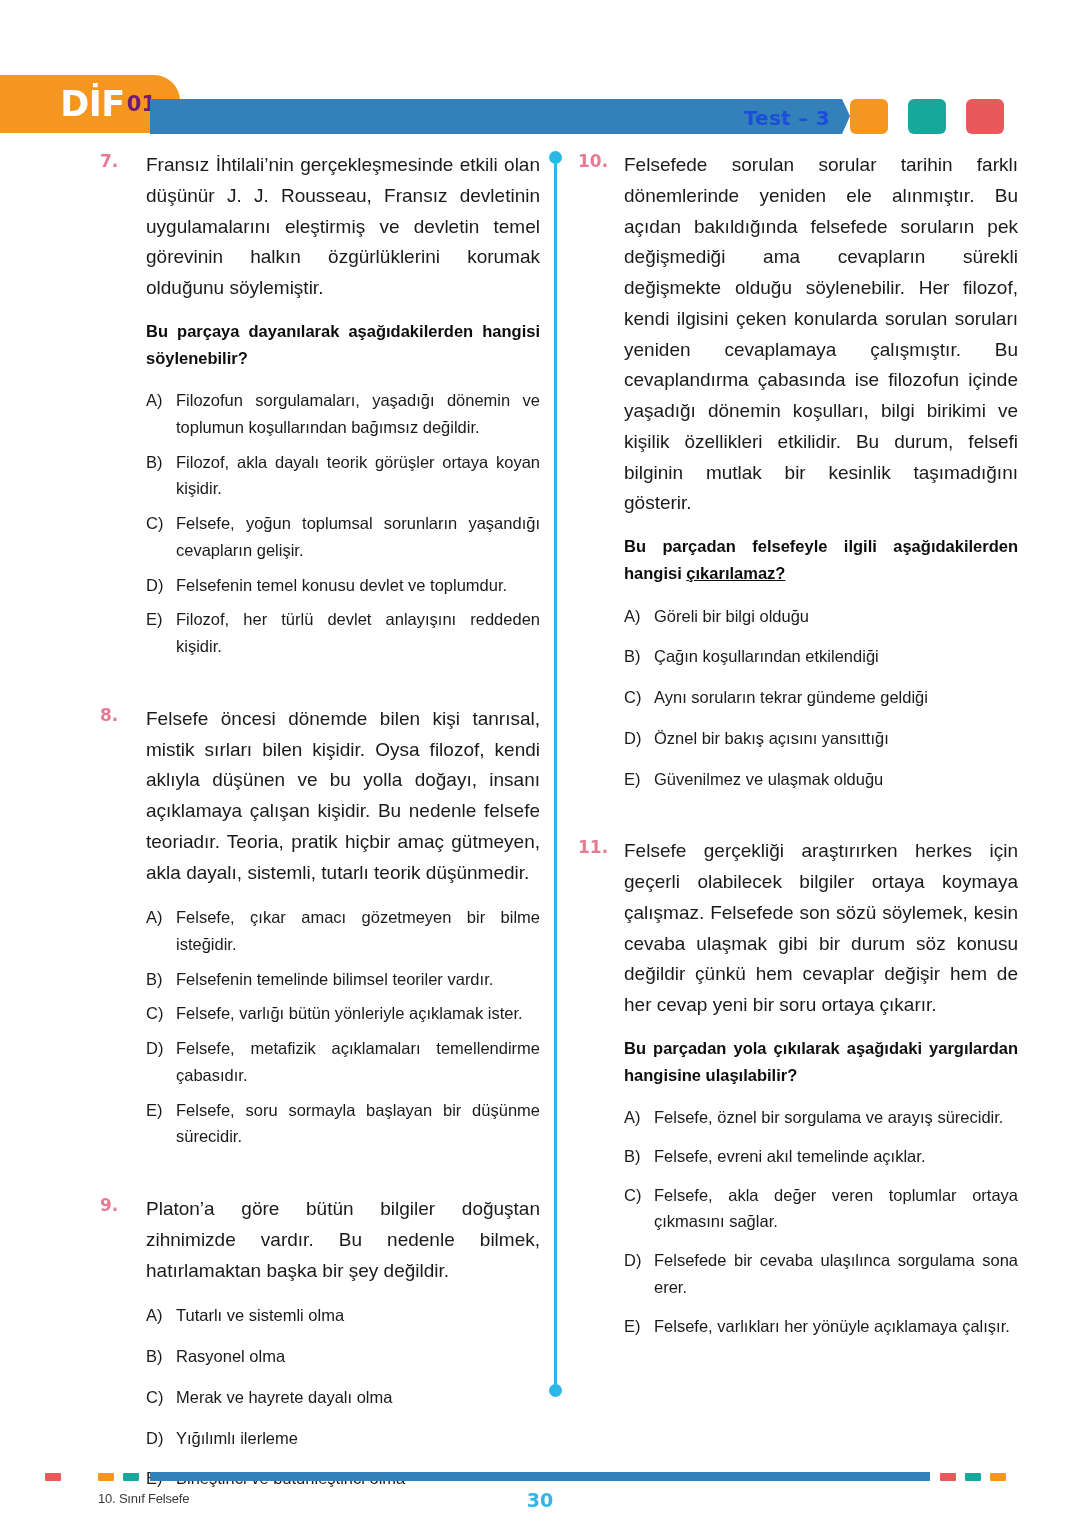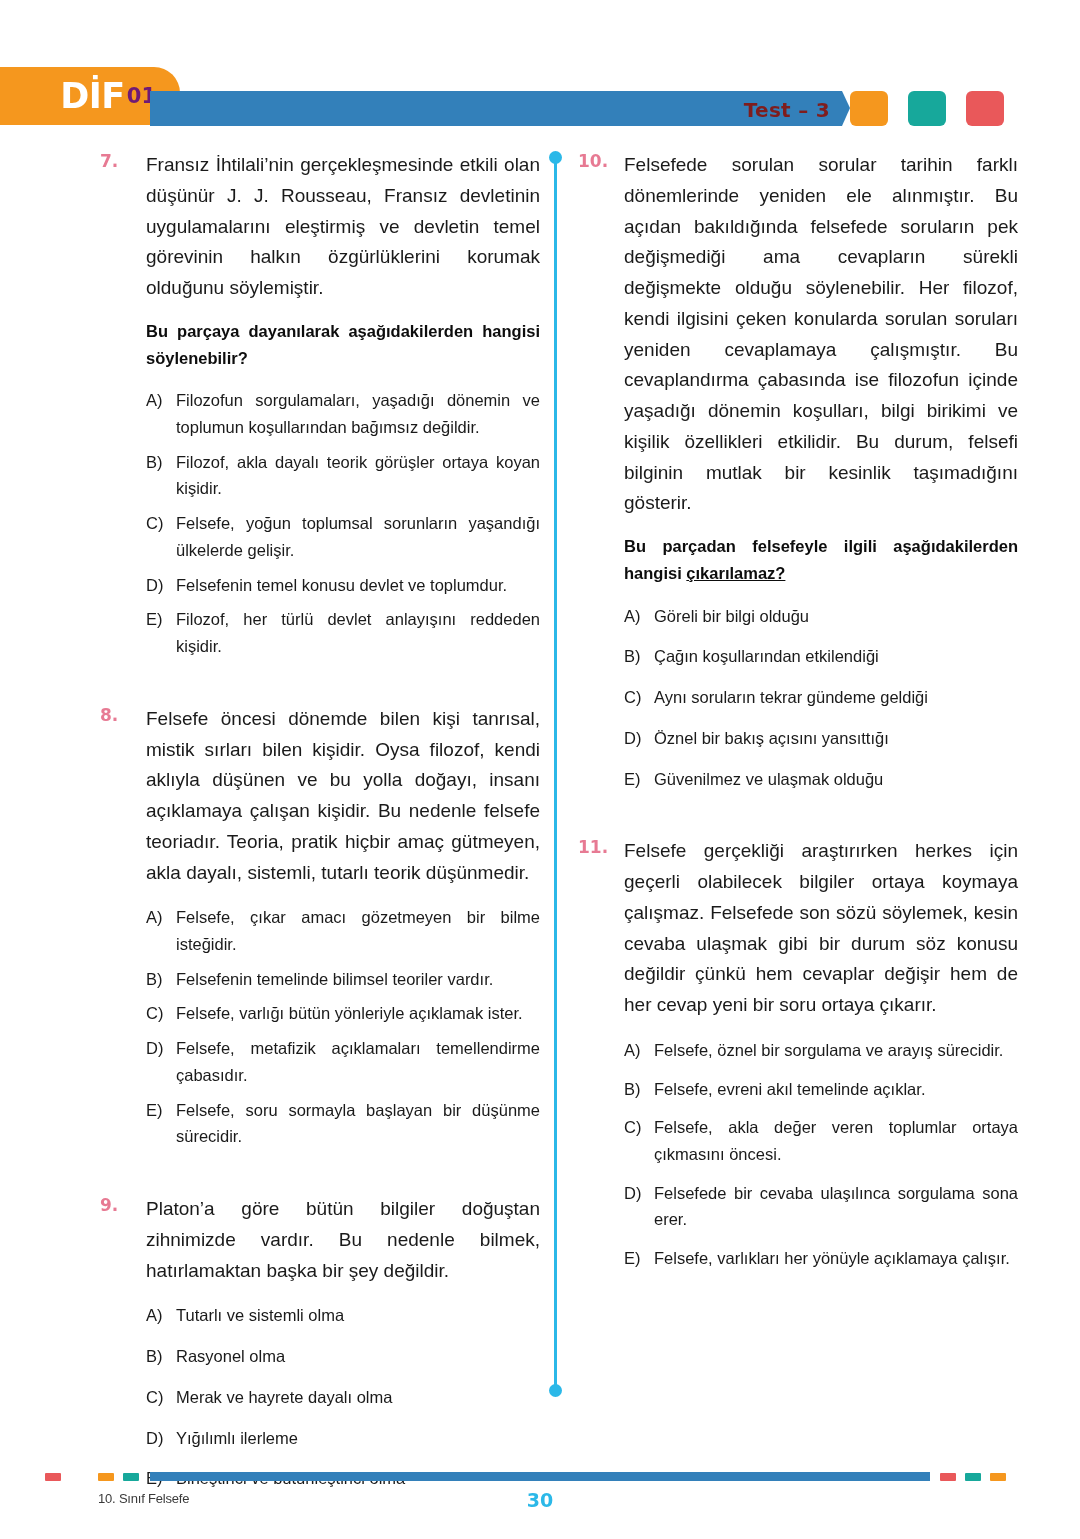--- a/index.html
+++ b/index.html
@@ -9,21 +9,21 @@
     height: 1539px;
     background: #ffffff;
     font-family: "Liberation Sans", sans-serif;
     position: relative;
     overflow: hidden;
   }
 
   
   .header {
     position: absolute;
-    top: 0;
+    top: 8px;
     left: 0;
     width: 1080px;
     height: 150px;
   }
 
   .logo-badge {
     position: absolute;
     left: 0;
     top: 67px;
     width: 180px;
@@ -62,21 +62,21 @@
     width: 700px;
     height: 35px;
     background: #3380BA;
     clip-path: polygon(0 0, 692px 0, 700px 17px, 692px 35px, 0 35px);
   }
 
   .test-label {
     position: absolute;
     right: 250px;
     top: 98px;
-    color: #7f1d1d;
+    color: #1d4ed8;
     font-size: 20px;
     font-weight: bold;
     letter-spacing: 0.3px;
     font-family: "DejaVu Sans", sans-serif;
   }
 
   .deco-para {
     position: absolute;
     top: 91px;
     width: 38px;
@@ -265,21 +265,21 @@
         <li class="option">
           <span class="opt-letter">A)</span>
           <span class="opt-text just">Filozofun sorgulamaları, yaşadığı dönemin ve toplumun koşullarından bağımsız değildir.</span>
         </li>
         <li class="option">
           <span class="opt-letter">B)</span>
           <span class="opt-text just">Filozof, akla dayalı teorik görüşler ortaya koyan kişidir.</span>
         </li>
         <li class="option">
           <span class="opt-letter">C)</span>
-          <span class="opt-text just">Felsefe, yoğun toplumsal sorunların yaşandığı ülkelerde gelişir.</span>
+          <span class="opt-text just">Felsefe, yoğun toplumsal sorunların yaşandığı cevapların gelişir.</span>
         </li>
         <li class="option">
           <span class="opt-letter">D)</span>
           <span class="opt-text">Felsefenin temel konusu devlet ve toplumdur.</span>
         </li>
         <li class="option">
           <span class="opt-letter">E)</span>
           <span class="opt-text just">Filozof, her türlü devlet anlayışını reddeden kişidir.</span>
         </li>
       </ul>
@@ -375,32 +375,33 @@
           <span class="opt-text">Güvenilmez ve ulaşmak olduğu</span>
         </li>
       </ul>
     </div>
   </div>
 
   <div class="question" style="margin-top:8px;">
     <div class="q-num">11.</div>
     <div class="q-body">
       <div class="q-stem">Felsefe gerçekliği araştırırken herkes için geçerli olabilecek bilgiler ortaya koymaya çalışmaz. Felsefede son sözü söylemek, kesin cevaba ulaşmak gibi bir durum söz konusu değildir çünkü hem cevaplar değişir hem de her cevap yeni bir soru ortaya çıkarır.</div>
+      <div class="q-prompt">Bu parçadan yola çıkılarak aşağıdaki yargılardan hangisine ulaşılabilir?</div>
       <ul class="options">
         <li class="option" style="margin-bottom:12px;">
           <span class="opt-letter">A)</span>
           <span class="opt-text">Felsefe, öznel bir sorgulama ve arayış sürecidir.</span>
         </li>
         <li class="option" style="margin-bottom:12px;">
           <span class="opt-letter">B)</span>
           <span class="opt-text">Felsefe, evreni akıl temelinde açıklar.</span>
         </li>
         <li class="option" style="margin-bottom:12px;">
           <span class="opt-letter">C)</span>
-          <span class="opt-text just">Felsefe, akla değer veren toplumlar ortaya çıkmasını öncesi.</span>
+          <span class="opt-text just">Felsefe, akla değer veren toplumlar ortaya çıkmasını sağlar.</span>
         </li>
         <li class="option" style="margin-bottom:12px;">
           <span class="opt-letter">D)</span>
           <span class="opt-text just">Felsefede bir cevaba ulaşılınca sorgulama sona erer.</span>
         </li>
         <li class="option">
           <span class="opt-letter">E)</span>
           <span class="opt-text">Felsefe, varlıkları her yönüyle açıklamaya çalışır.</span>
         </li>
       </ul>

